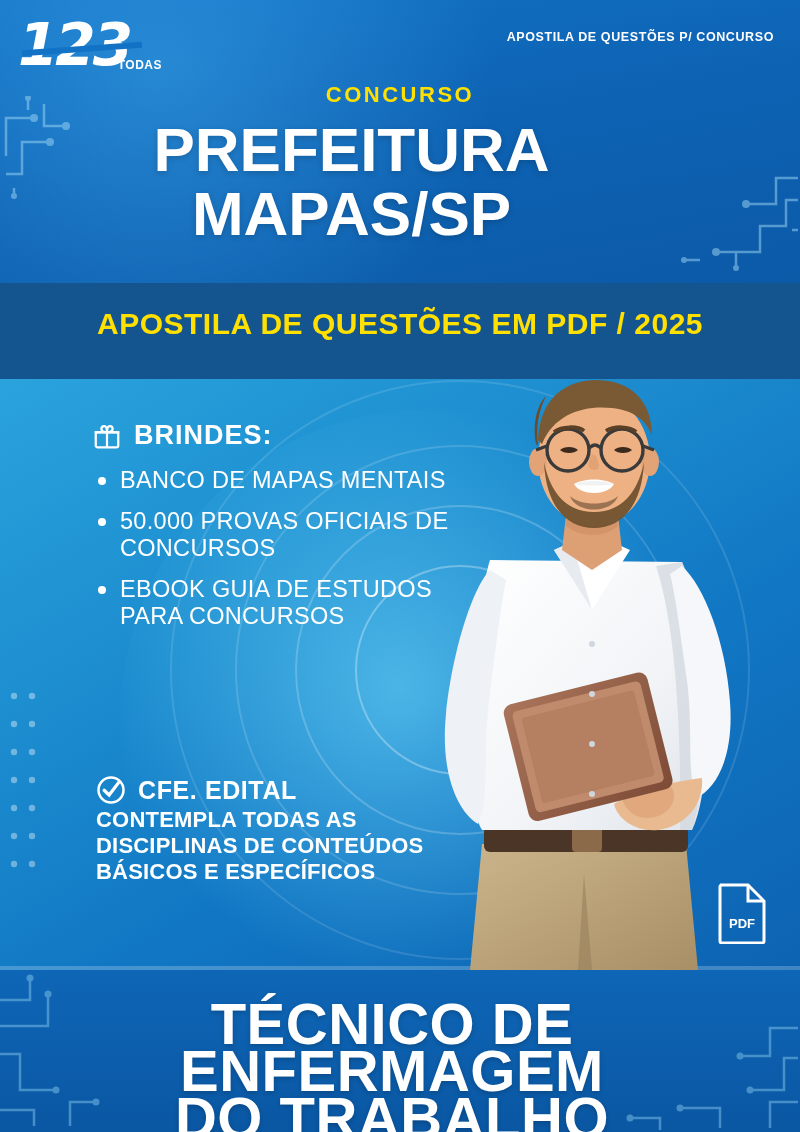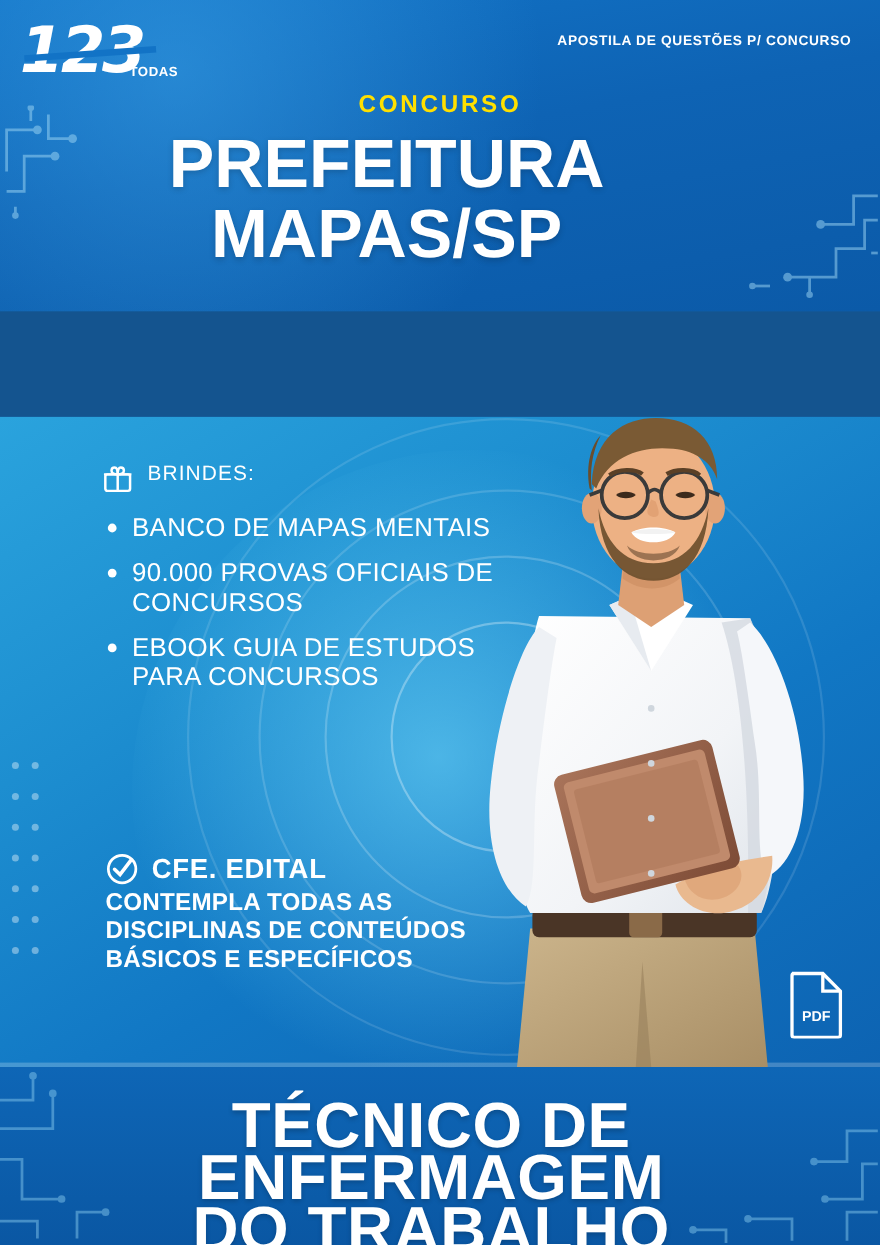--- a/index.html
+++ b/index.html
@@ -115,22 +115,22 @@
   .apostila-bar {
     position: absolute; top: 307px; left: 0; width: 800px; text-align: center;
     color: #ffe000; font-weight: bold; font-size: 30px; letter-spacing: 0.5px;
   }
 
   
   .brindes {
     position: absolute; left: 92px; top: 420px; width: 360px;
   }
   .brindes-head {
-    display: flex; gap: 12px;
-    color: #ffffff; font-weight: normal; font-size: 19px; letter-spacing: 1px;
+    display: flex; align-items: center; gap: 12px;
+    color: #ffffff; font-weight: bold; font-size: 27px; letter-spacing: 1px;
   }
   .gift-icon { width: 30px; height: 30px; display: block; }
   .brindes-list {
     margin-top: 16px; list-style: none;
   }
   .brindes-list li {
     position: relative; padding-left: 28px; margin-bottom: 14px;
     color: #ffffff; font-weight: normal; font-size: 23.5px; line-height: 27px;
     letter-spacing: 0.3px;
   }
@@ -280,20 +280,21 @@
   </div>
 
   <div class="header-kicker">APOSTILA DE QUESTÕES P/ CONCURSO</div>
 
   <div class="concurso-label">CONCURSO</div>
   <div class="main-title">
     <span>PREFEITURA</span>
     <span class="l2">MAPAS/SP</span>
   </div>
 
+  <div class="apostila-bar">APOSTILA DE QUESTÕES EM PDF / 2025</div>
 
   <svg class="person" viewBox="0 0 414 596">
     <defs>
       <clipPath id="personClip">
           <rect x="0" y="0" width="414" height="596"></rect>
         </clipPath>
       <linearGradient id="shirtG" x1="0" y1="0" x2="1" y2="1">
         <stop offset="0%" stop-color="#ffffff"></stop>
         <stop offset="60%" stop-color="#f2f4f7"></stop>
         <stop offset="100%" stop-color="#dfe4ea"></stop>
@@ -386,21 +387,21 @@
           <path d="M2 9h20"></path>
           <path d="M12 9v12"></path>
           <path d="M12 9C9.5 9 7.5 8 7.5 6.2 7.5 4.9 8.5 4 9.8 4 11.3 4 12 6 12 9Z"></path>
           <path d="M12 9c2.5 0 4.5-1 4.5-2.8C16.5 4.9 15.5 4 14.2 4 12.7 4 12 6 12 9Z"></path>
         </g>
       </svg>
       <span>BRINDES:</span>
     </div>
     <ul class="brindes-list">
       <li>BANCO DE MAPAS MENTAIS</li>
-      <li>90.000 PROVAS OFICIAIS DE CONCURSOS</li>
+      <li>50.000 PROVAS OFICIAIS DE CONCURSOS</li>
       <li>EBOOK GUIA DE ESTUDOS PARA CONCURSOS</li>
     </ul>
   </div>
 
   <div class="edital">
     <div class="edital-head">
       <svg class="check-icon" viewBox="0 0 24 24">
         <circle cx="12" cy="12" r="10" fill="none" stroke="#ffffff" stroke-width="2"></circle>
         <path d="M6.5 12.2 L10.5 16 L18.5 5.5" fill="none" stroke="#ffffff" stroke-width="2.6" stroke-linecap="round"></path>
       </svg>

